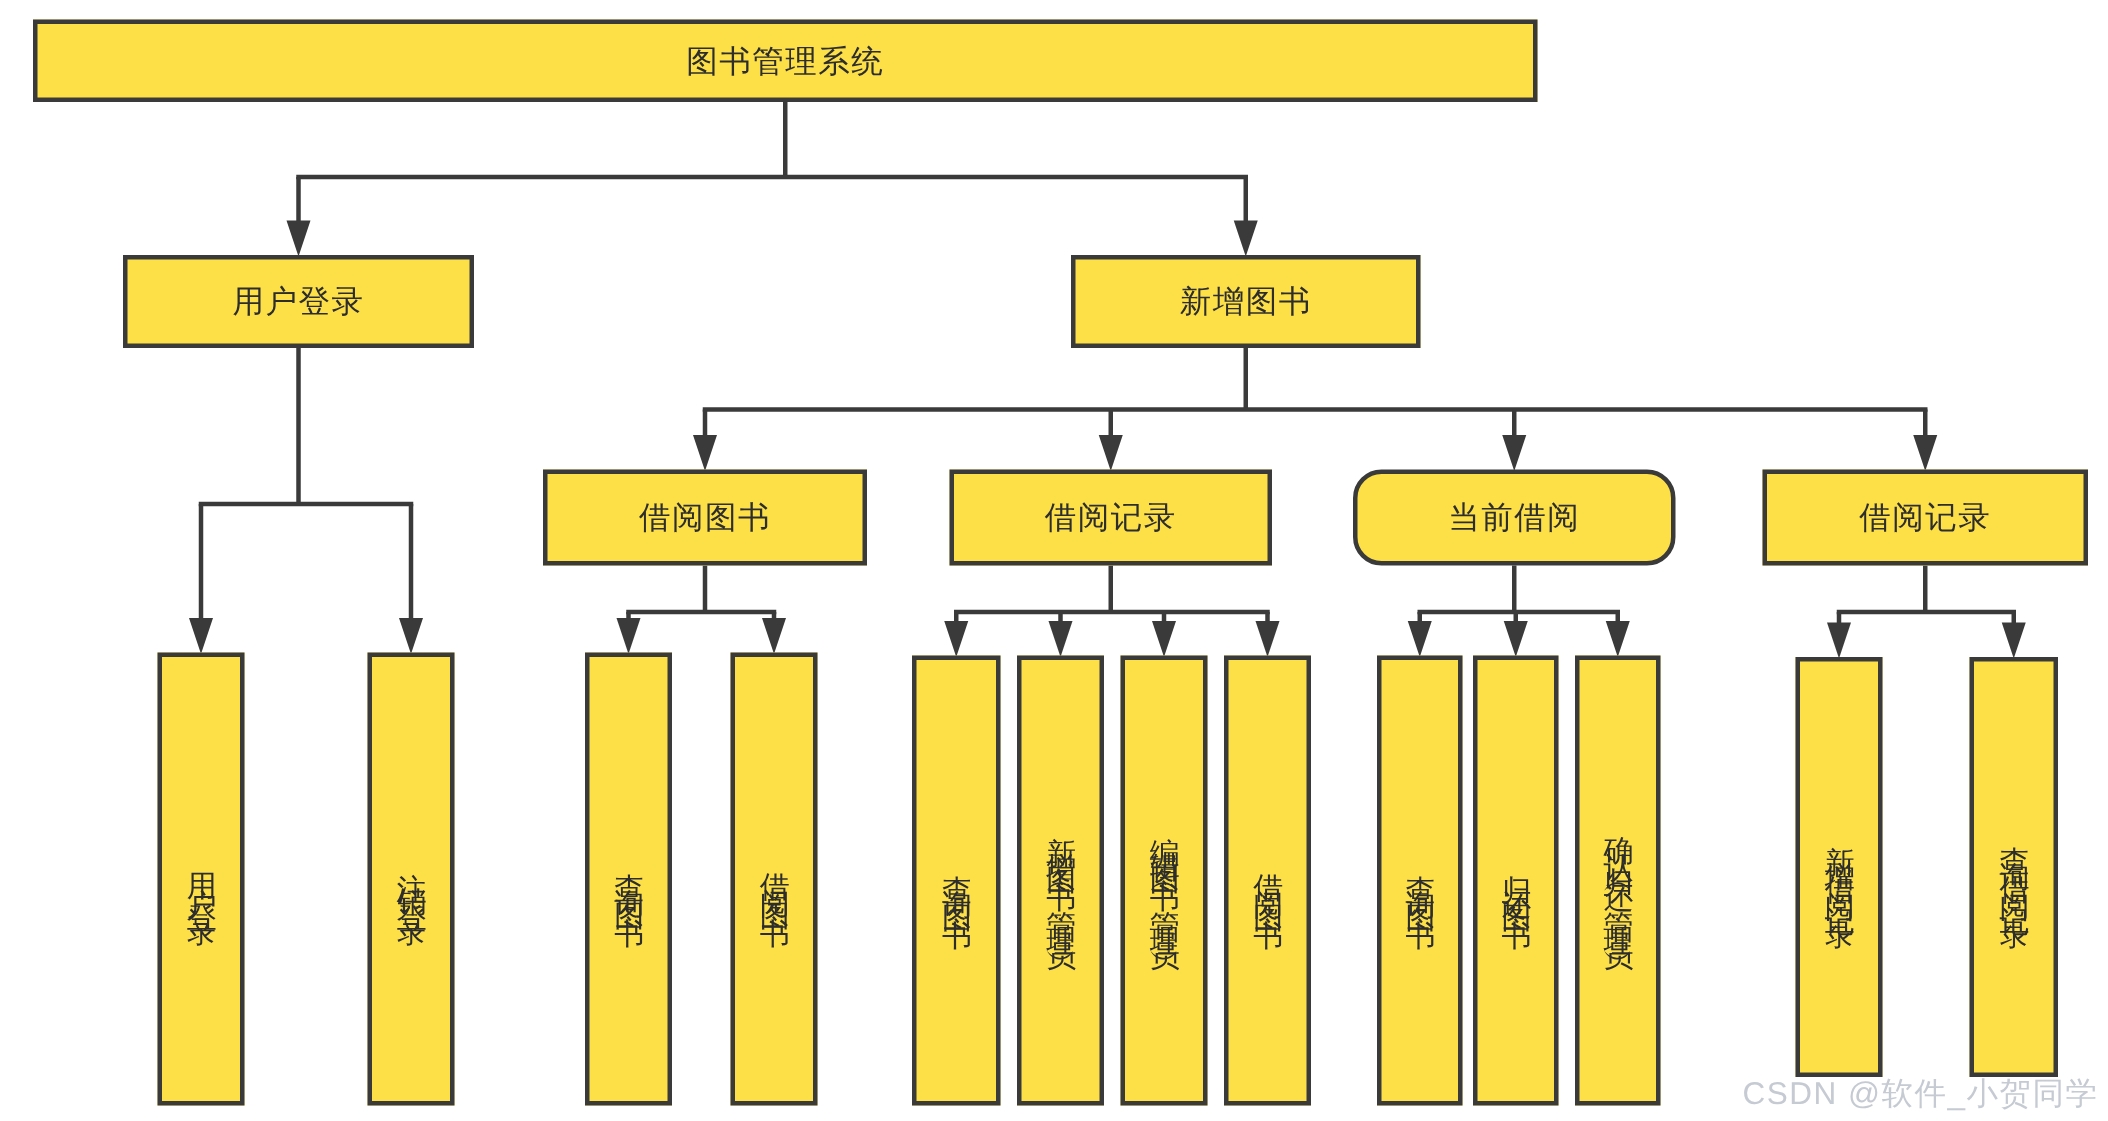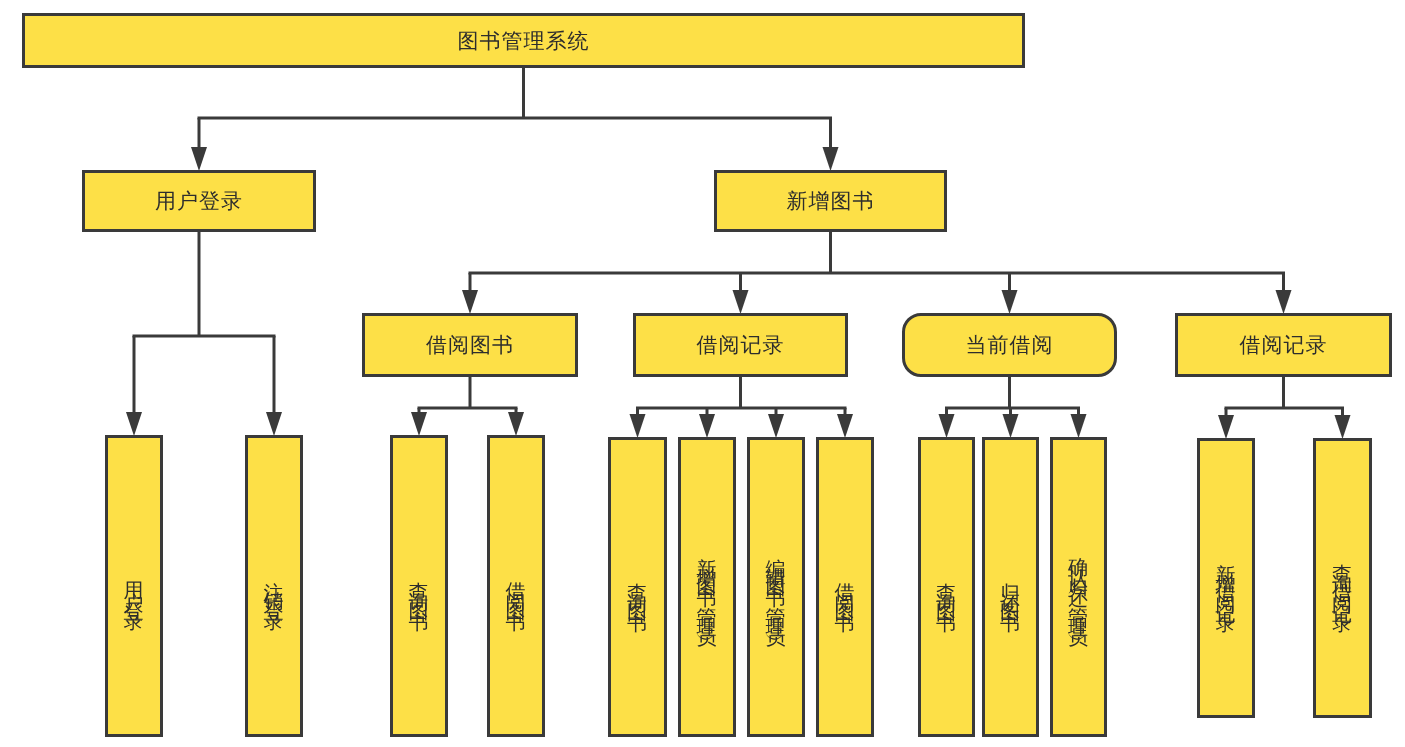--- a/index.html
+++ b/index.html
@@ -164,13 +164,14 @@
       <div class="node v" style="left: 1050px; top: 437px; width: 57px; height: 300px; border-color: rgb(58, 58, 58); color: rgb(45, 45, 45);">
         <span>确认归还（管理员）</span>
       </div>
       <div class="node v" style="left: 1197px; top: 438px; width: 58px; height: 280px; border-color: rgb(58, 58, 58); color: rgb(45, 45, 45);">
         <span>新增借阅记录</span>
       </div>
       <div class="node v" style="left: 1313px; top: 438px; width: 59px; height: 280px; border-color: rgb(58, 58, 58); color: rgb(45, 45, 45);">
         <span>查询借阅记录</span>
       </div>
     </div>
+  <div class="watermark" style="color: rgb(197, 202, 211);">CSDN @软件_小贺同学</div>
 </div>
 
 </body></html>

